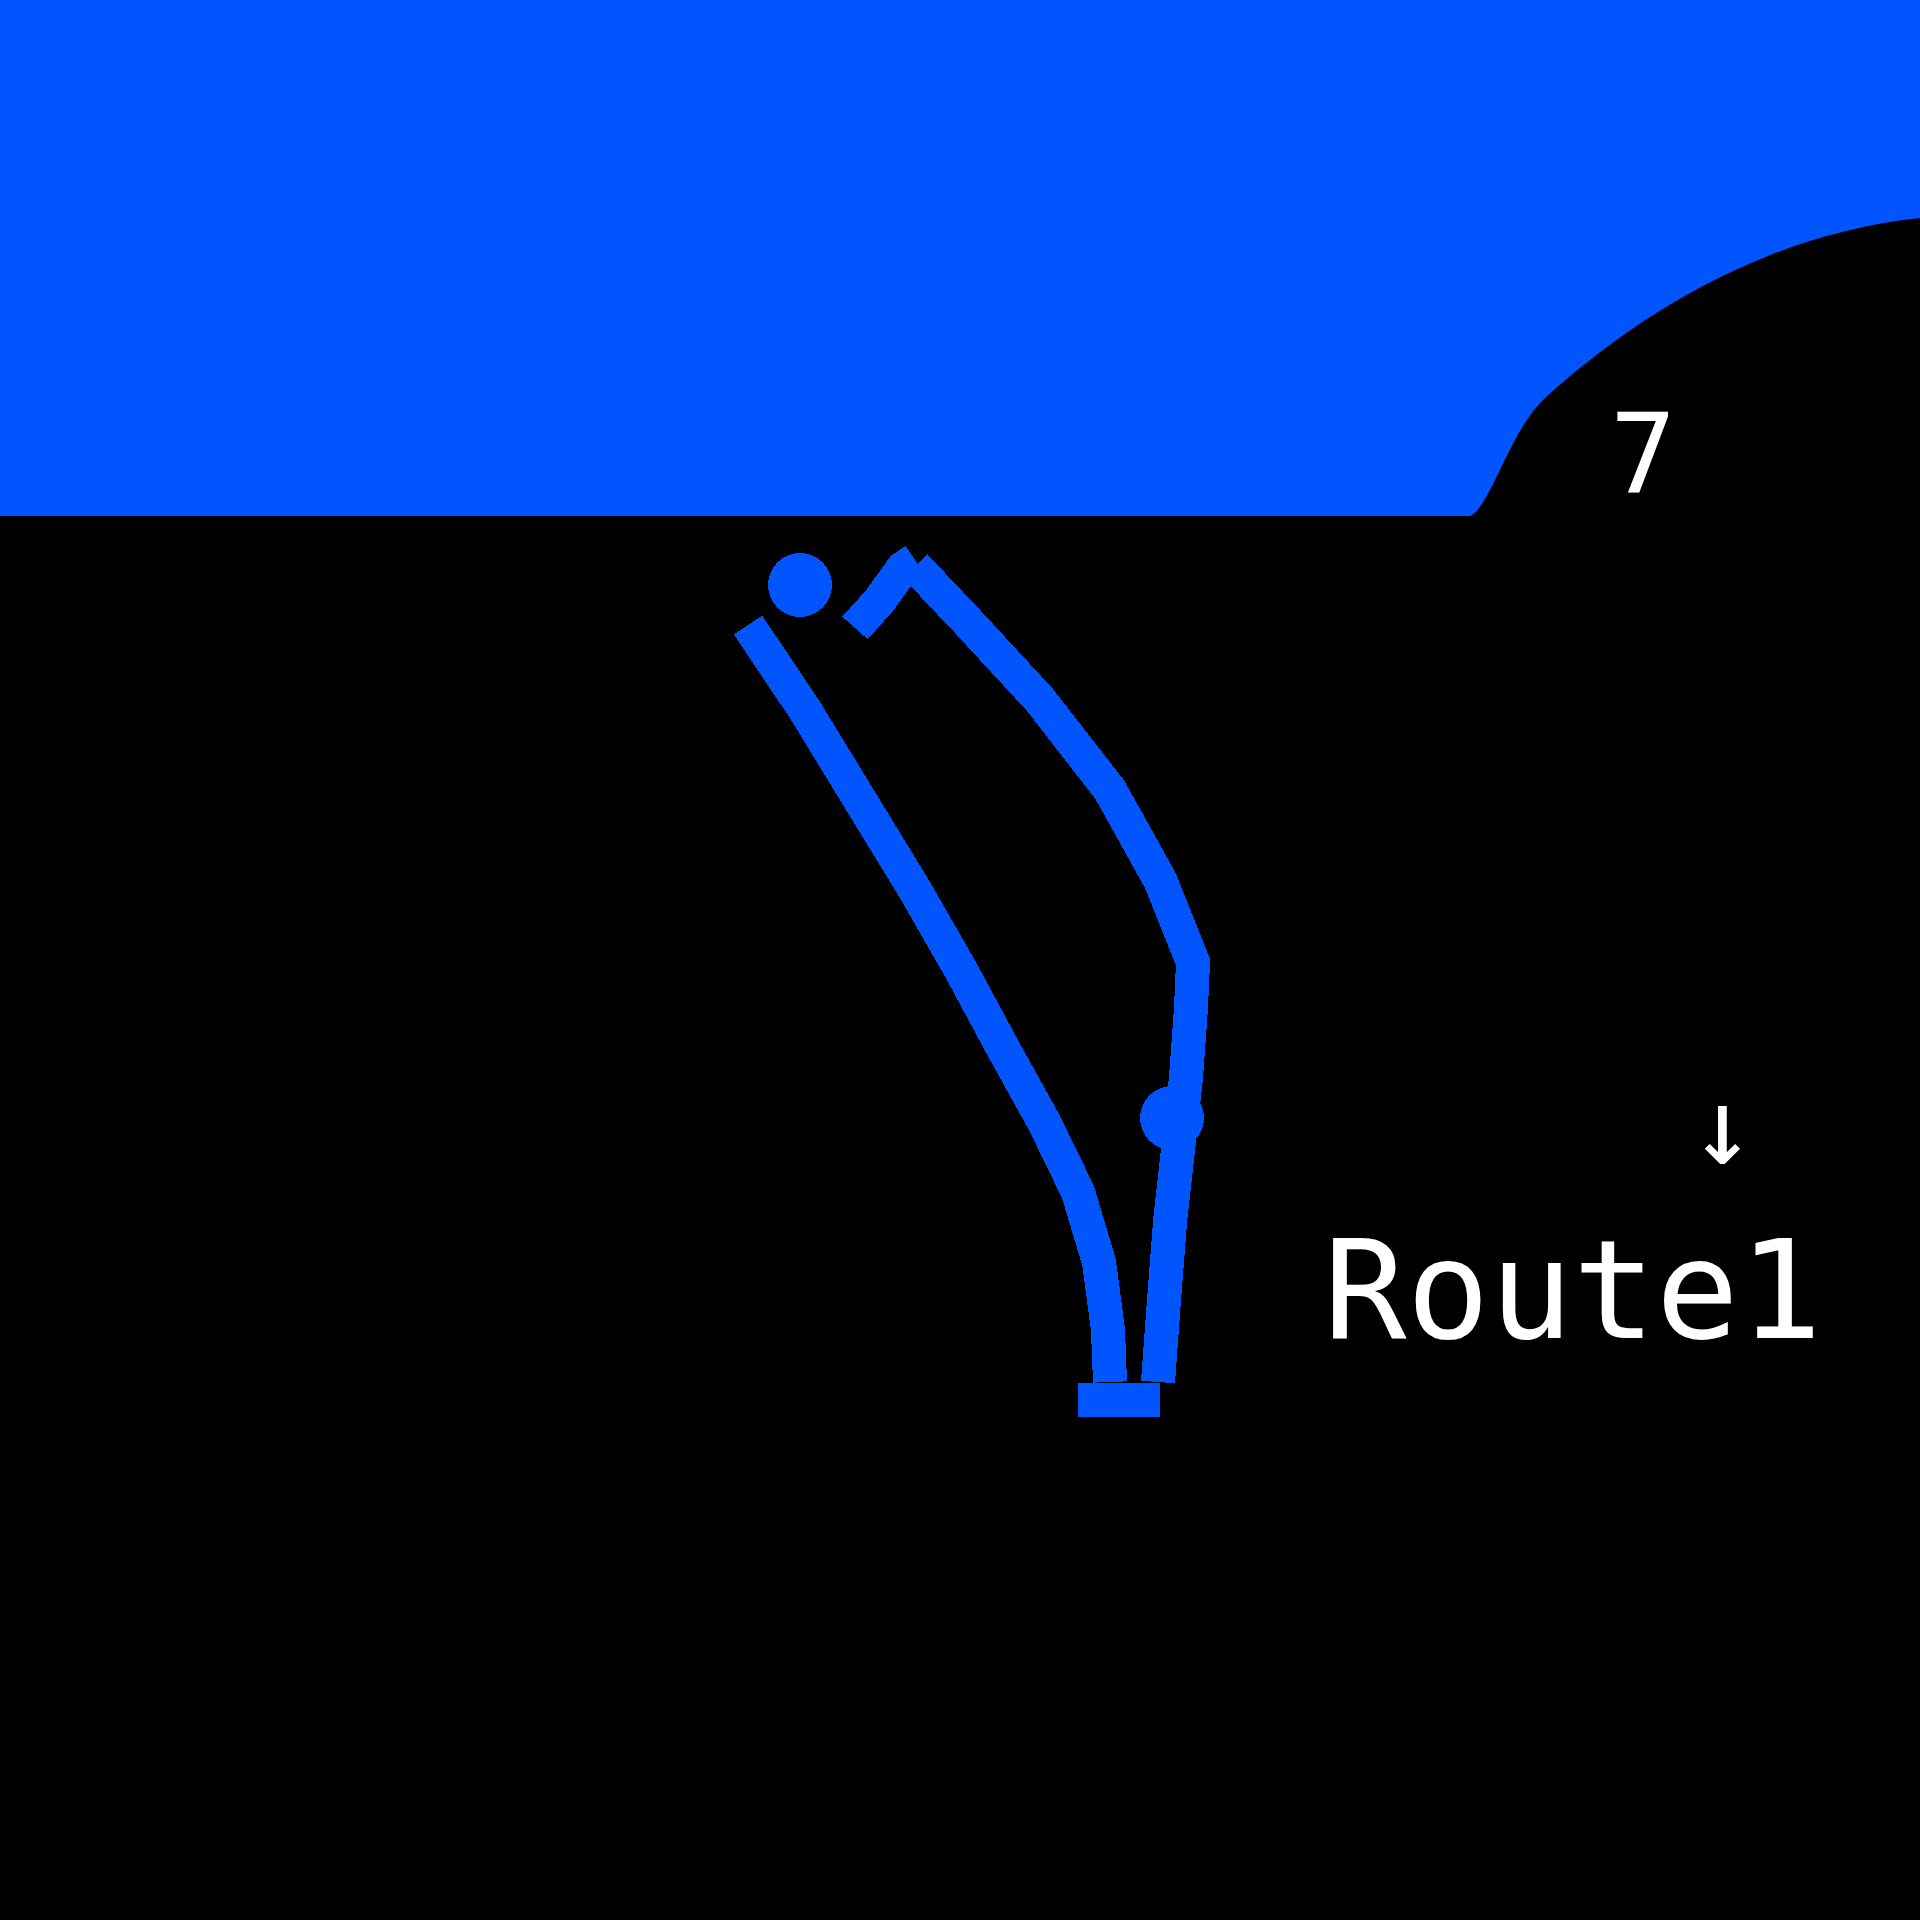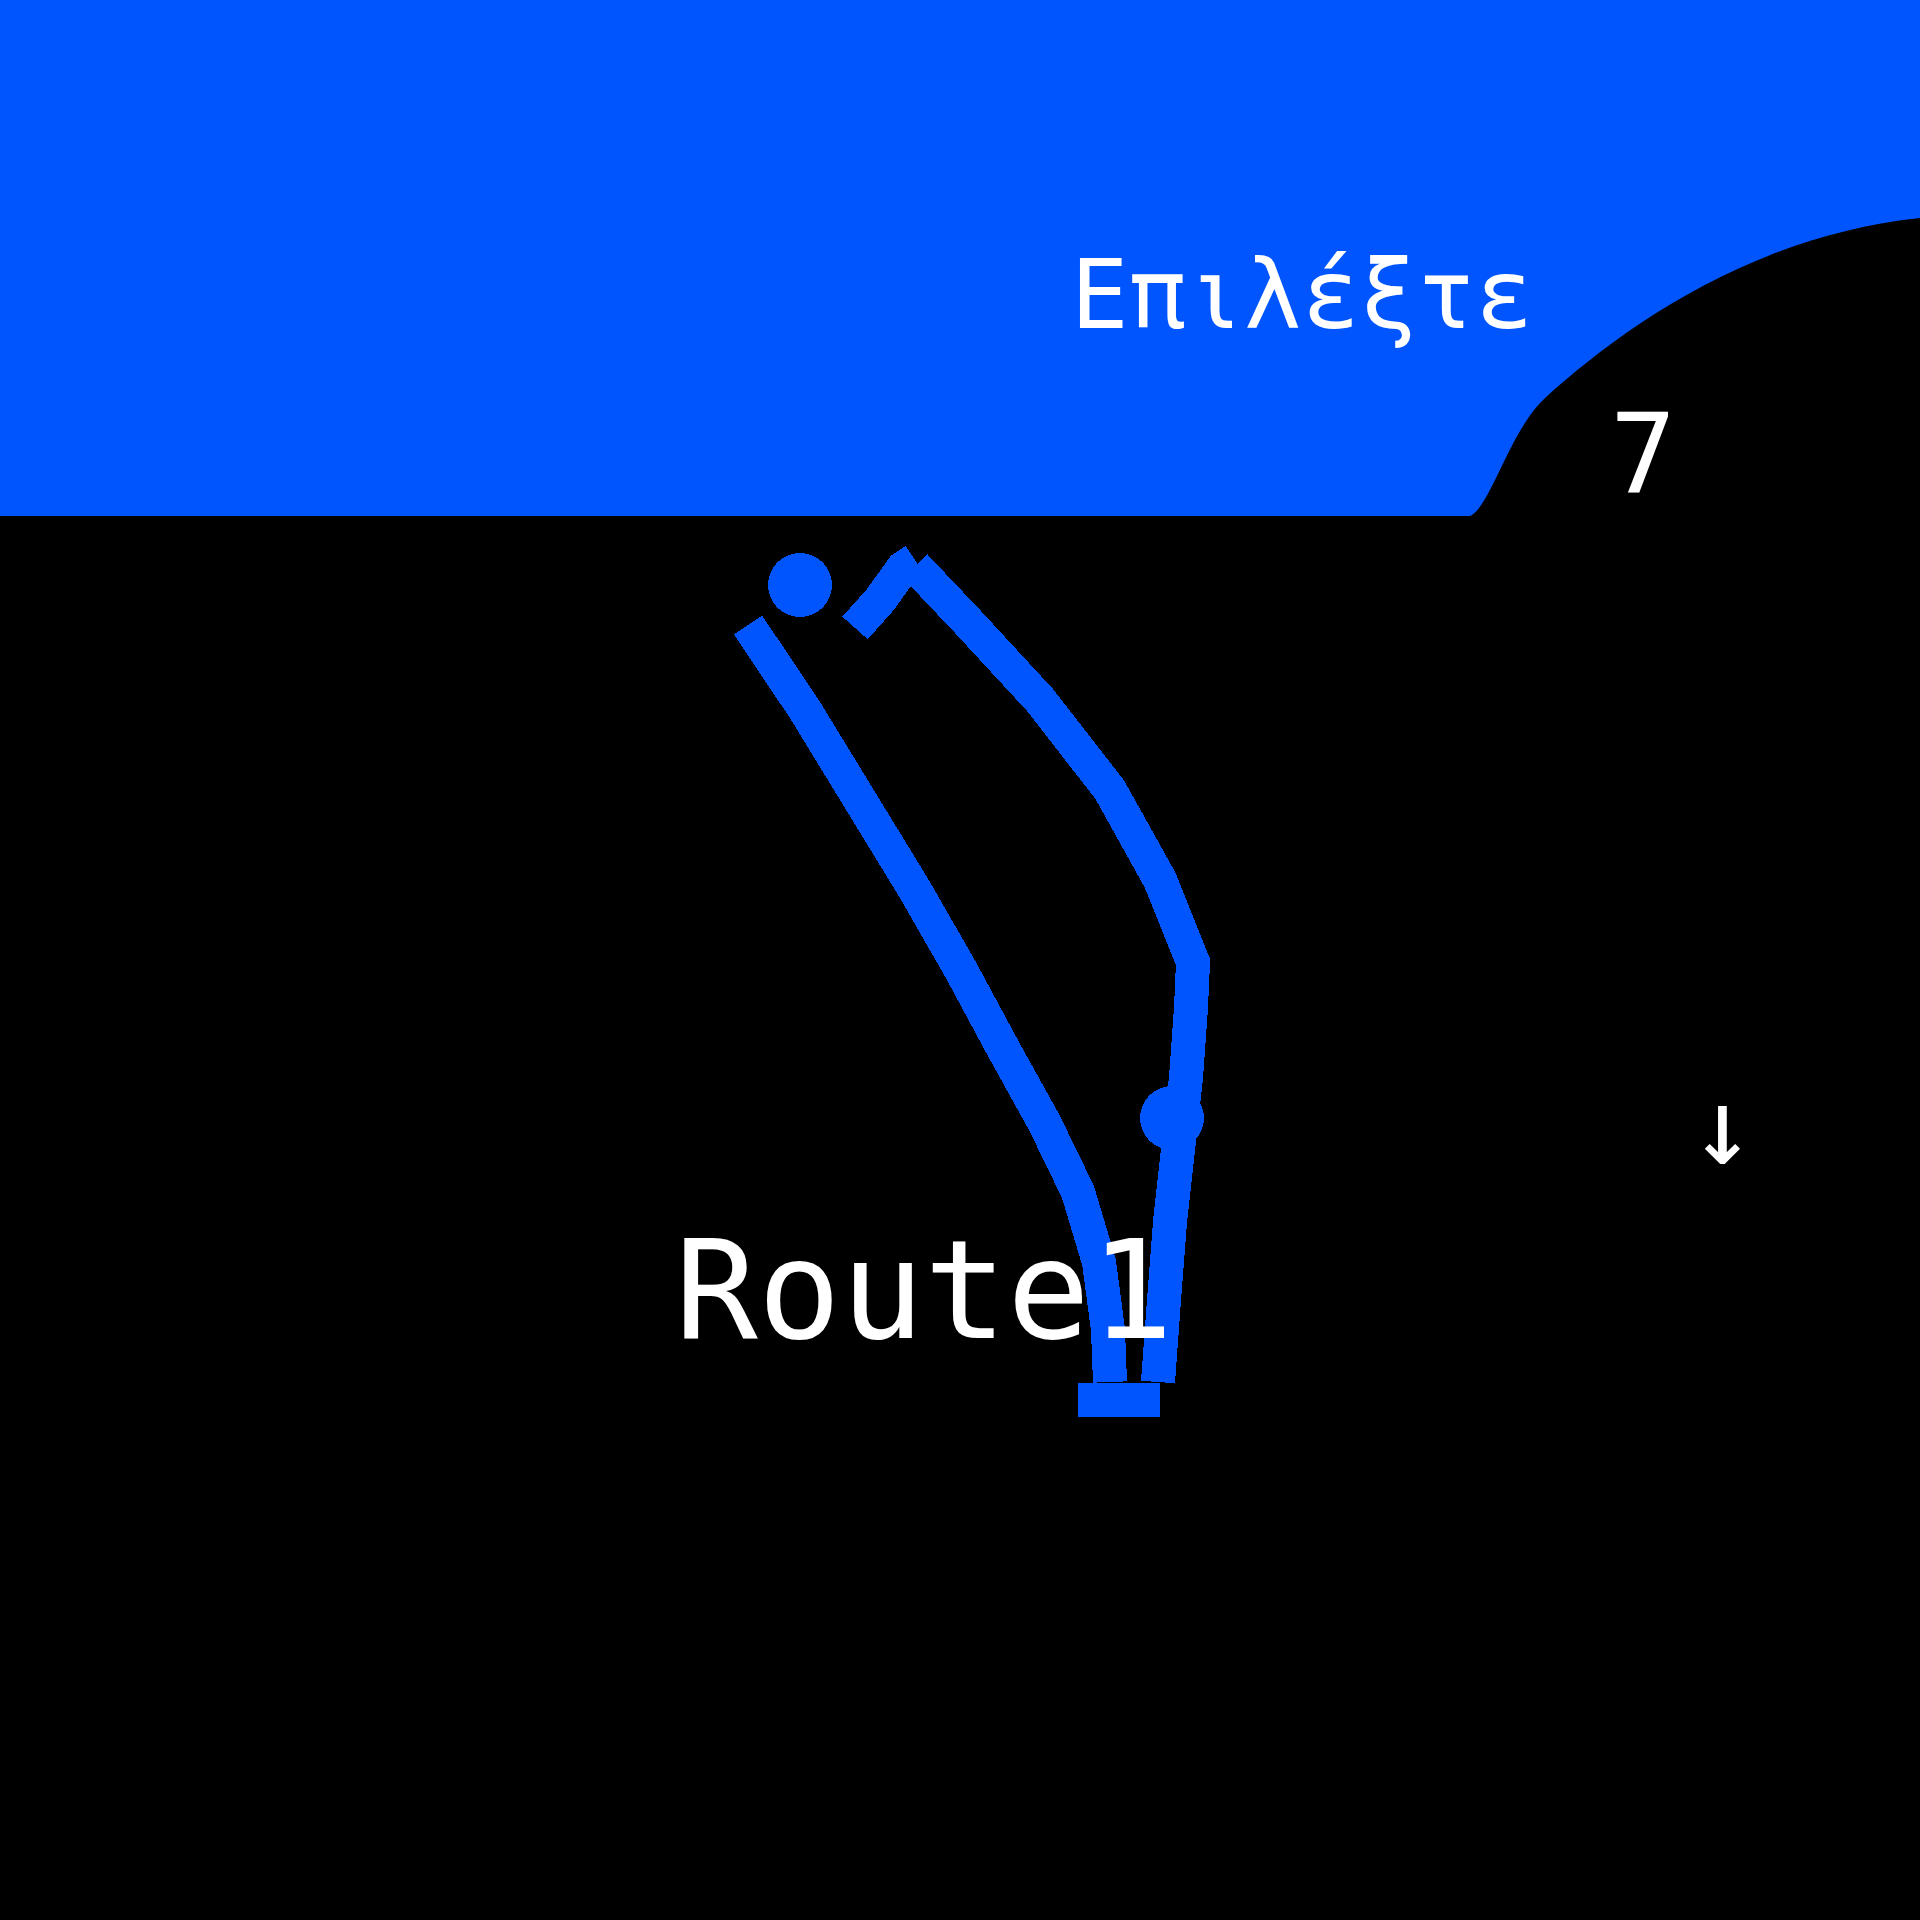--- a/index.html
+++ b/index.html
@@ -84,22 +84,22 @@
     font-size: 108px;
     line-height: 108px;
   }
 
   
   #route-label {
     position: absolute;
     left: 0;
     top: 1222px;
     width: 1920px;
-    text-align: center;
-    padding-right: 72px;
+    text-align: right;
+    padding-right: 98px;
     box-sizing: border-box;
     color: #FFFFFF;
     font-family: "DejaVu Sans Mono", "Liberation Mono", monospace;
     font-size: 138px;
     line-height: 138px;
     letter-spacing: 0px;
     z-index: 4;
     white-space: nowrap;
     user-select: none;
   }
@@ -131,21 +131,20 @@
 
   <div id="header-banner">
     <svg viewBox="0 0 1920 520" xmlns="http://www.w3.org/2000/svg">
       <path d="M 0 0 L 1920 0 L 1920 218
                C 1750 236 1620 330 1545 398
                C 1510 430 1490 508 1470 516
                L 0 516 Z" fill="#0055FF"></path>
     </svg>
   </div>
 
-  <div id="header-title">Επιλέξτε</div>
 
   <div class="glyph" id="north-indicator">7</div>
 
   <div class="glyph" id="south-arrow">↓</div>
 
   <div id="route-label">Route1</div>
 
 </div>
 
 </body></html>

